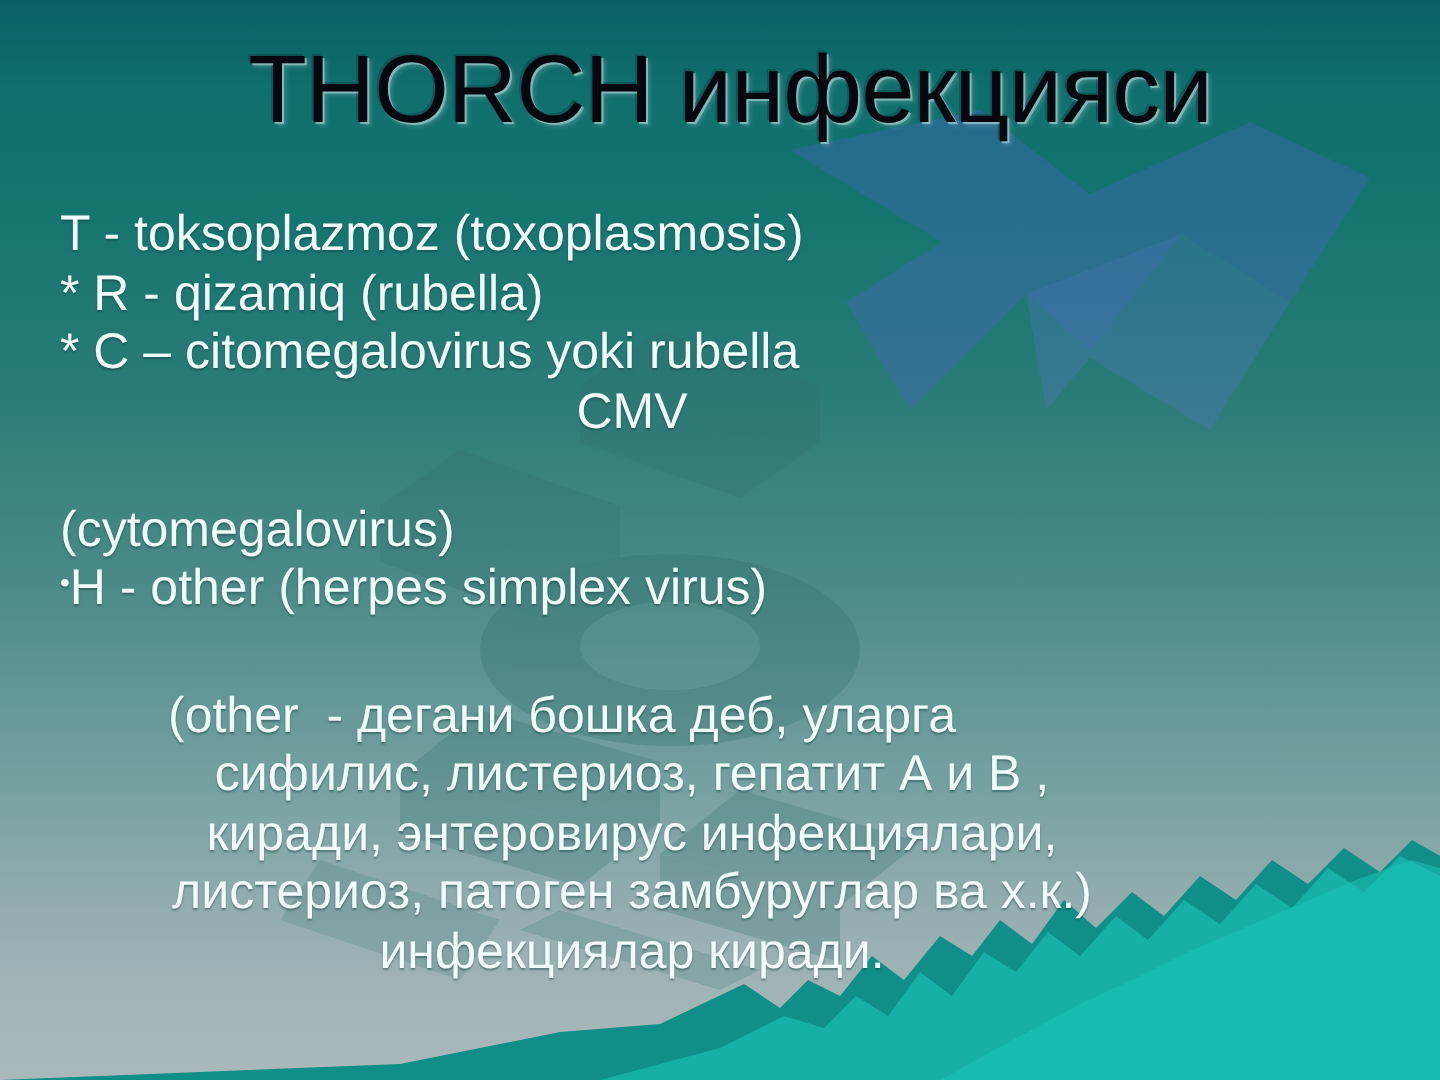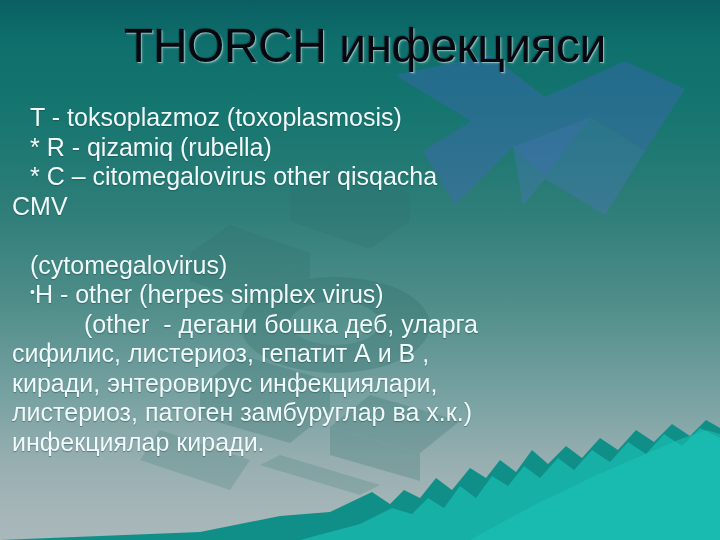--- a/index.html
+++ b/index.html
@@ -91,22 +91,22 @@
     font-size: 25px;
     line-height: 29.5px;
     color: #f2fbfb;
     text-shadow: 0 1px 1px rgba(20, 60, 62, 0.45);
   }
   .line {
     white-space: pre;
     padding: 0 12px;
   }
   .line.left   { text-align: left;   padding-left: 30px; }
-  .line.center { text-align: left; }
-  .line.indent { text-align: left;   padding-left: 84px; }
+  .line.center { text-align: center; }
+  .line.indent { text-align: left;   padding-left: 84px; margin-top: 34px; }
   .line.blank  { height: 29.5px; }
 
   .bullet-dot {
     font-size: 14px;
     vertical-align: 6px;
     line-height: 0;
   }
 </style>
 </head>
 <body>
@@ -151,21 +151,21 @@
       <polygon fill="#16b0a6" points="720,120 300,120 360,104 392,88 412,94 428,78 444,88 460,66 476,78 492,56 508,66 524,46 540,58 558,38 574,50 592,30 610,42 628,22 646,34 664,14 682,26 700,8 720,18"></polygon>
       <polygon fill="#1ec3b7" opacity="0.55" points="720,120 470,120 510,98 540,82 566,70 594,56 622,44 650,32 678,20 706,10 720,14"></polygon>
     </svg>
   </div>
 
   <div class="title">THORCH инфекцияси</div>
 
   <div class="body-block">
     <div class="line left">T - toksoplazmoz (toxoplasmosis)</div>
     <div class="line left">* R - qizamiq (rubella)</div>
-    <div class="line left">* C – citomegalovirus other qisqacha</div>
+    <div class="line left">* C – citomegalovirus yoki rubella</div>
     <div class="line center">CMV</div>
     <div class="line blank"></div>
     <div class="line left">(cytomegalovirus)</div>
     <div class="line left"><span class="bullet-dot">•</span><span>H - other (herpes simplex virus)</span></div>
     <div class="line indent">(other  - дегани бошка деб, уларга</div>
     <div class="line center">сифилис, листериоз, гепатит А и В ,</div>
     <div class="line center">киради, энтеровирус инфекциялари,</div>
     <div class="line center">листериоз, патоген замбуруглар ва х.к.)</div>
     <div class="line center">инфекциялар киради.</div>
   </div>

